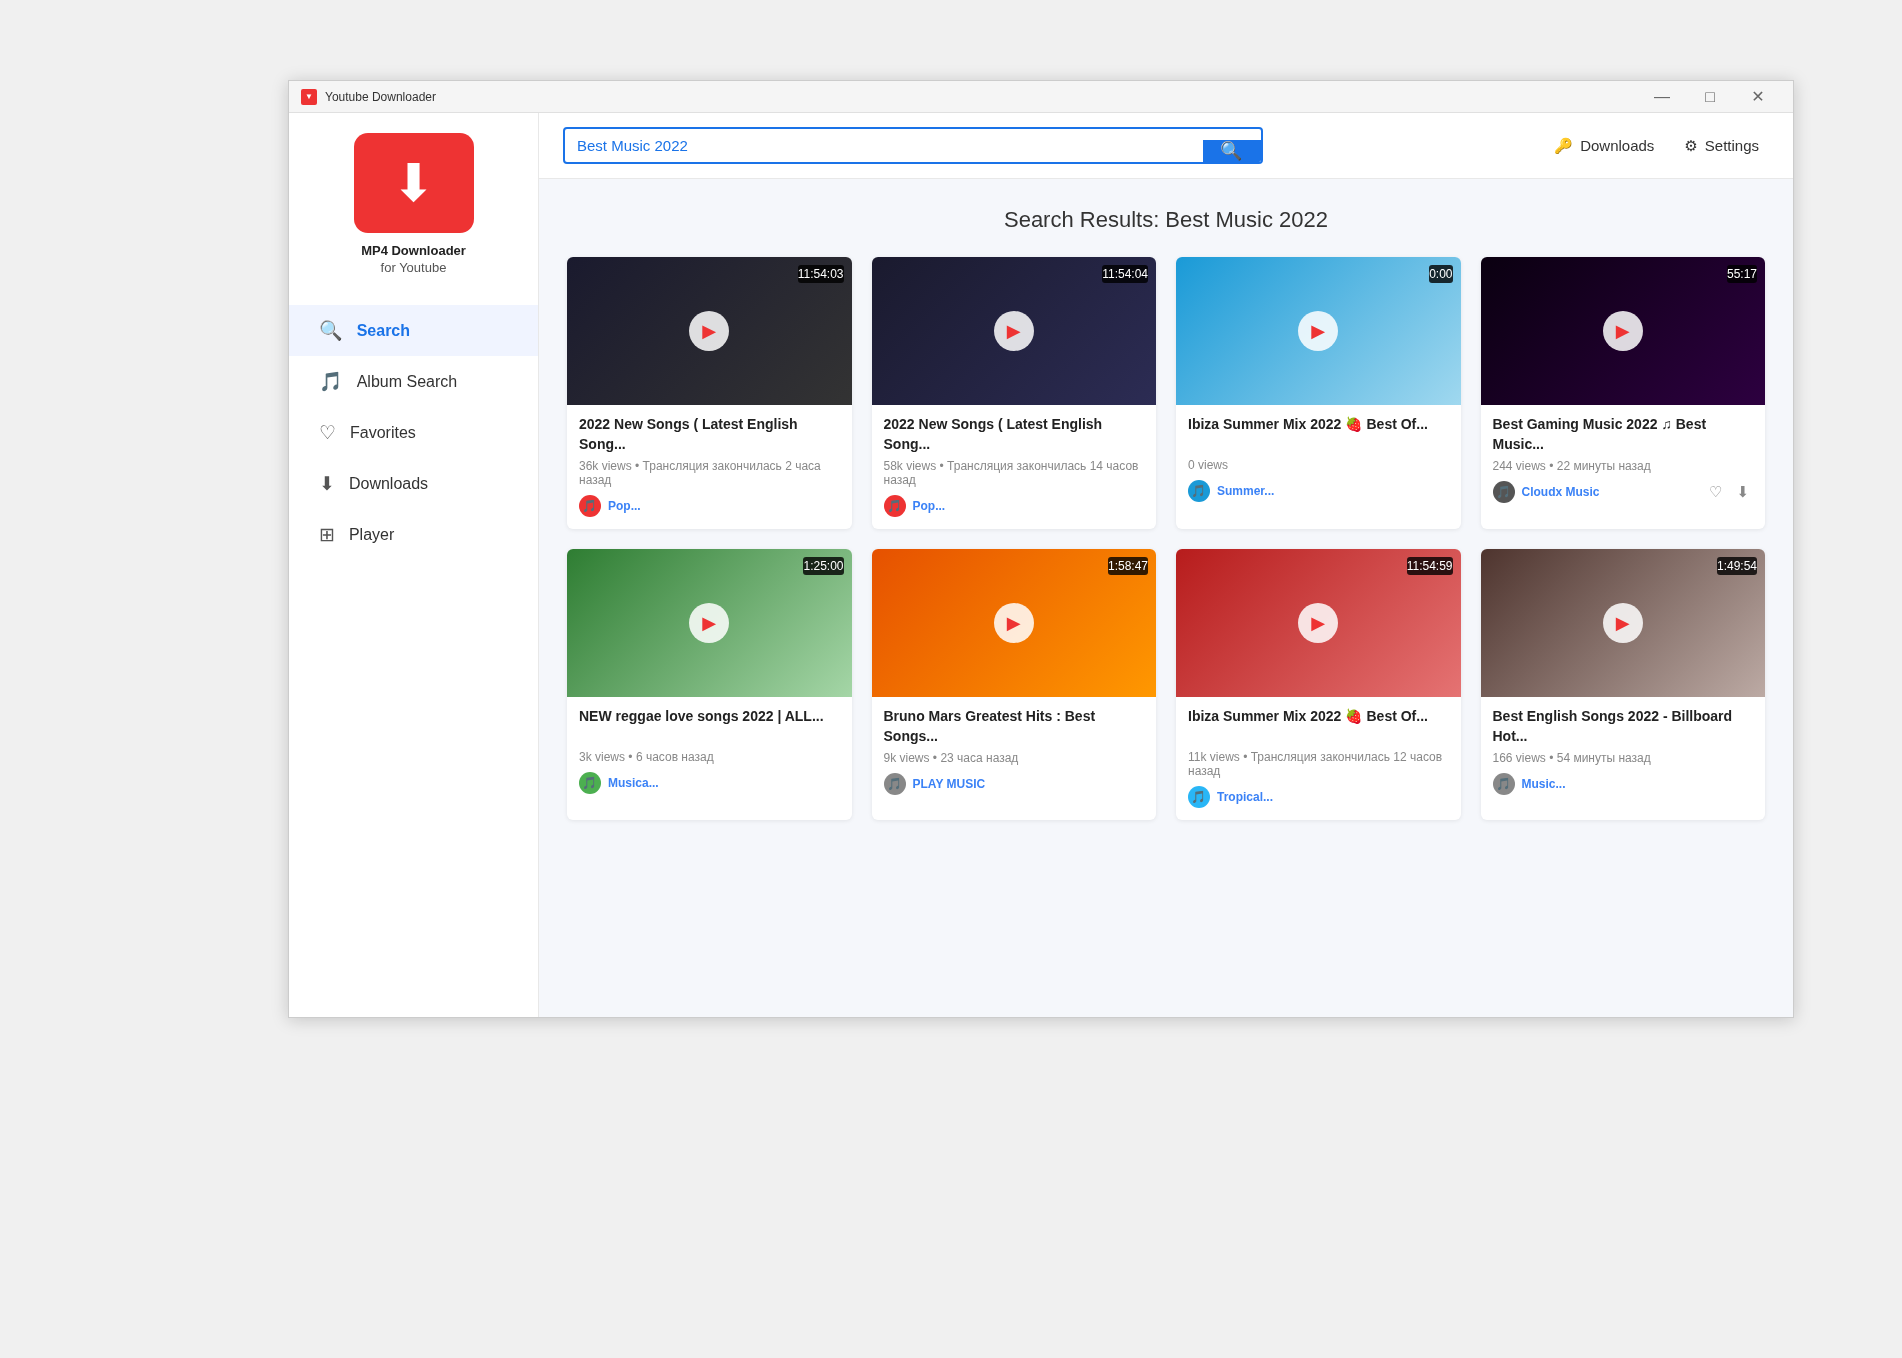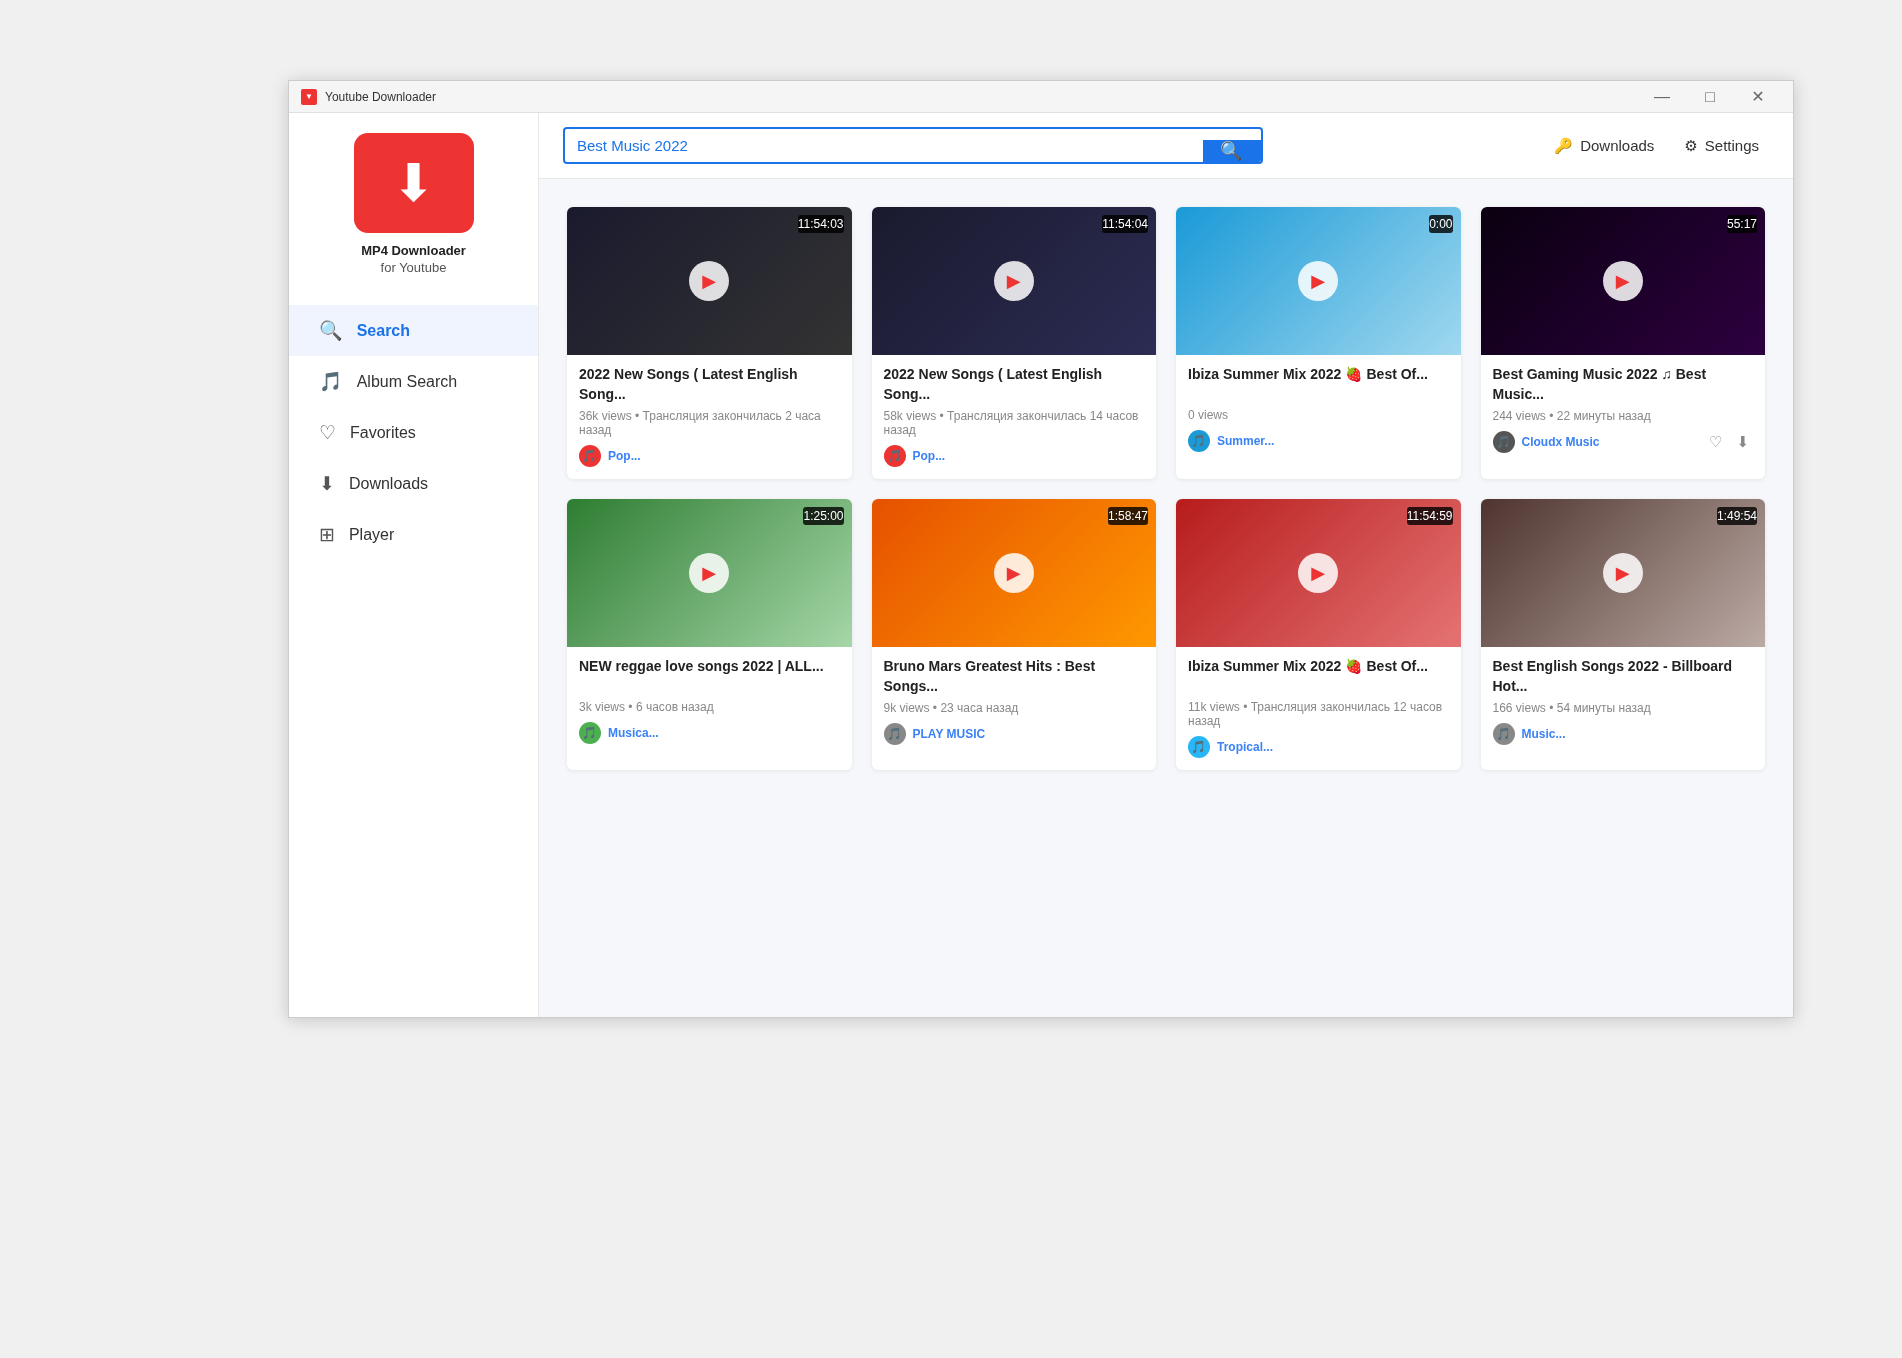--- a/index.html
+++ b/index.html
@@ -137,20 +137,21 @@
             <span>Downloads</span>
           </button>
           <button class="topbar-action-btn">
             <span>⚙</span>
             <span>Settings</span>
           </button>
         </div>
       </div>
 
       <div class="content">
+        <div class="results-title">Search Results: Best Music 2022</div>
         <div class="video-grid" id="video-grid">
             <div class="video-card">
     <div class="video-thumb thumb-1">
       <div class="thumb-placeholder">
         <div class="play-btn">▶</div>
       </div>
       <div class="video-duration">11:54:03</div>
     </div>
     <div class="video-info">
       <div class="video-title">2022 New Songs ( Latest English Song...</div>

